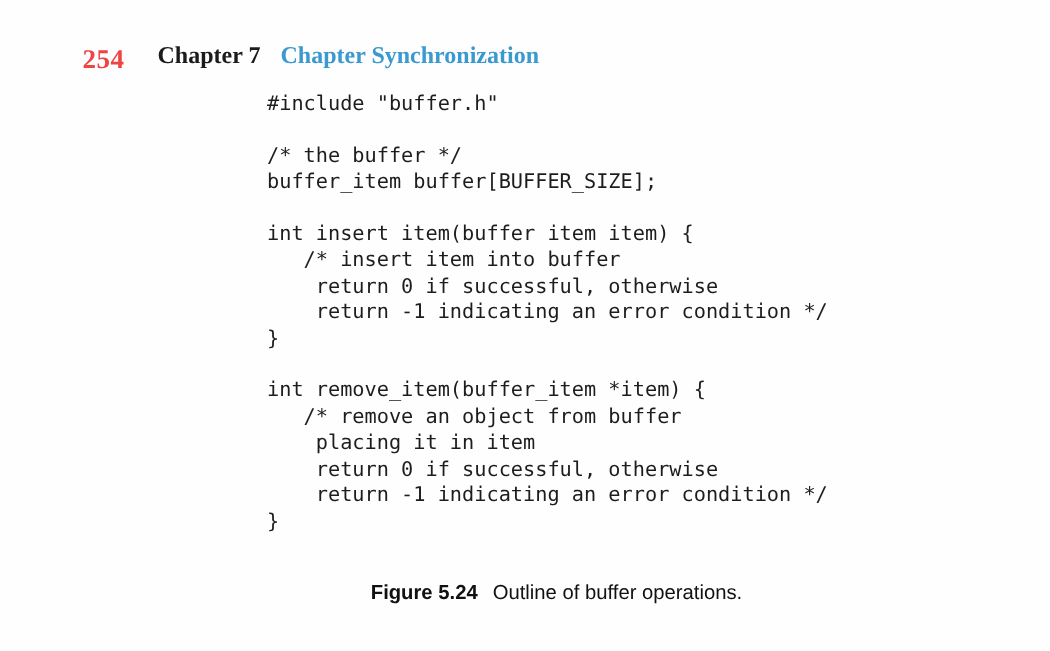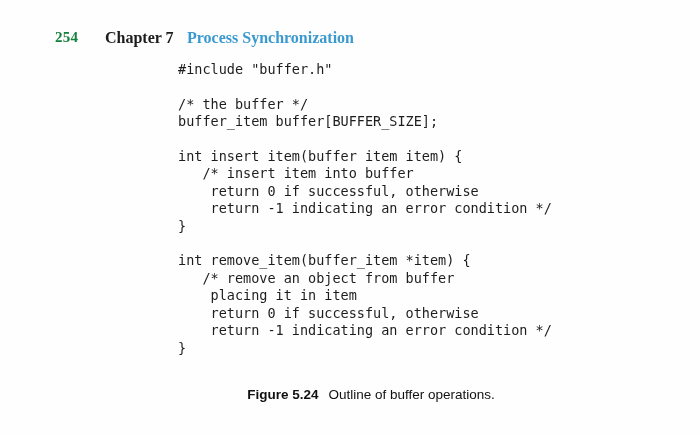--- a/index.html
+++ b/index.html
@@ -21,22 +21,22 @@
     left: 0;
     width: 100%;
     height: 20px;
   }
   .page-number {
     position: absolute;
     left: 55px;
     top: 0;
     font-family: "Liberation Serif", serif;
     font-weight: bold;
-    font-size: 15px;
-    color: #15803d;
+    font-size: 18px;
+    color: #ef4444;
     letter-spacing: 0.3px;
   }
   .chapter-label {
     position: absolute;
     left: 105px;
     top: 0;
     font-family: "Liberation Serif", serif;
     font-weight: bold;
     font-size: 16px;
     color: #1b1b1b;
@@ -79,21 +79,21 @@
   }
 </style>
 </head>
 <body>
 
 <div class="page">
 
   <div class="header">
     <span class="page-number">254</span>
     <span class="chapter-label">Chapter 7</span>
-    <span class="chapter-title">Process Synchronization</span>
+    <span class="chapter-title">Chapter Synchronization</span>
   </div>
 
   <pre class="code-block">#include "buffer.h"
 
 /* the buffer */
 buffer_item buffer[BUFFER_SIZE];
 
 int insert item(buffer item item) {
    /* insert item into buffer
     return 0 if successful, otherwise

